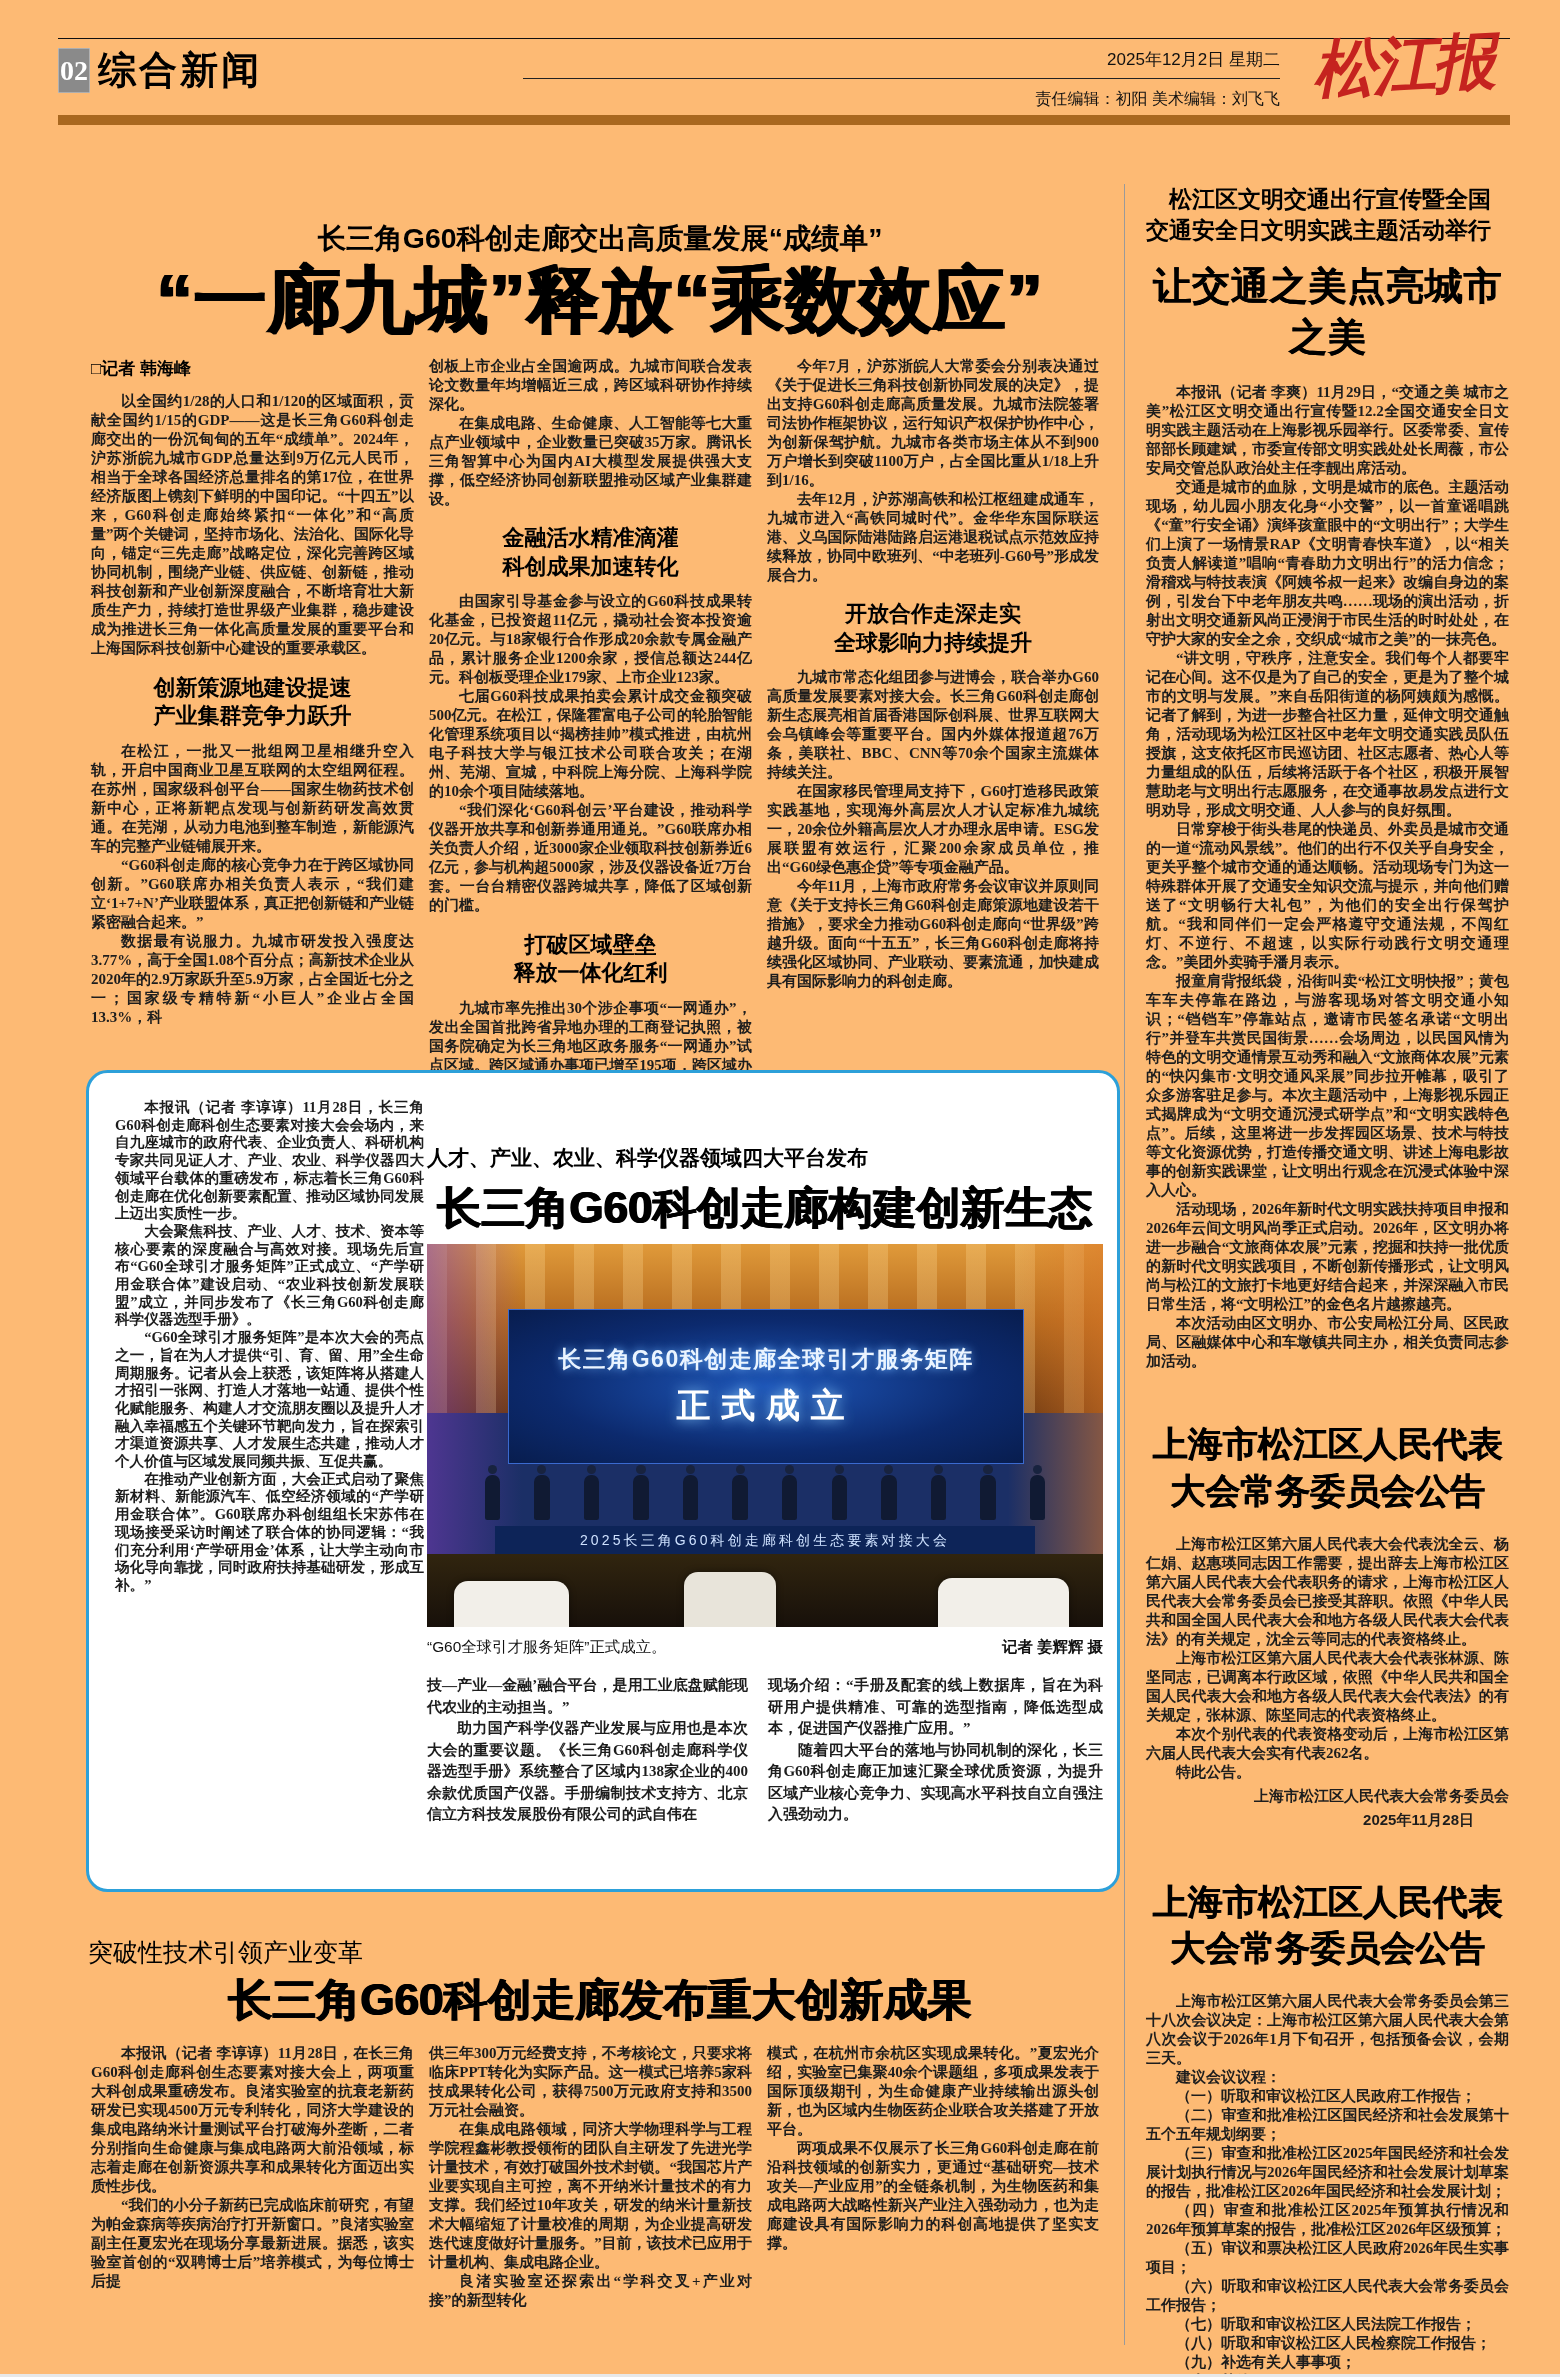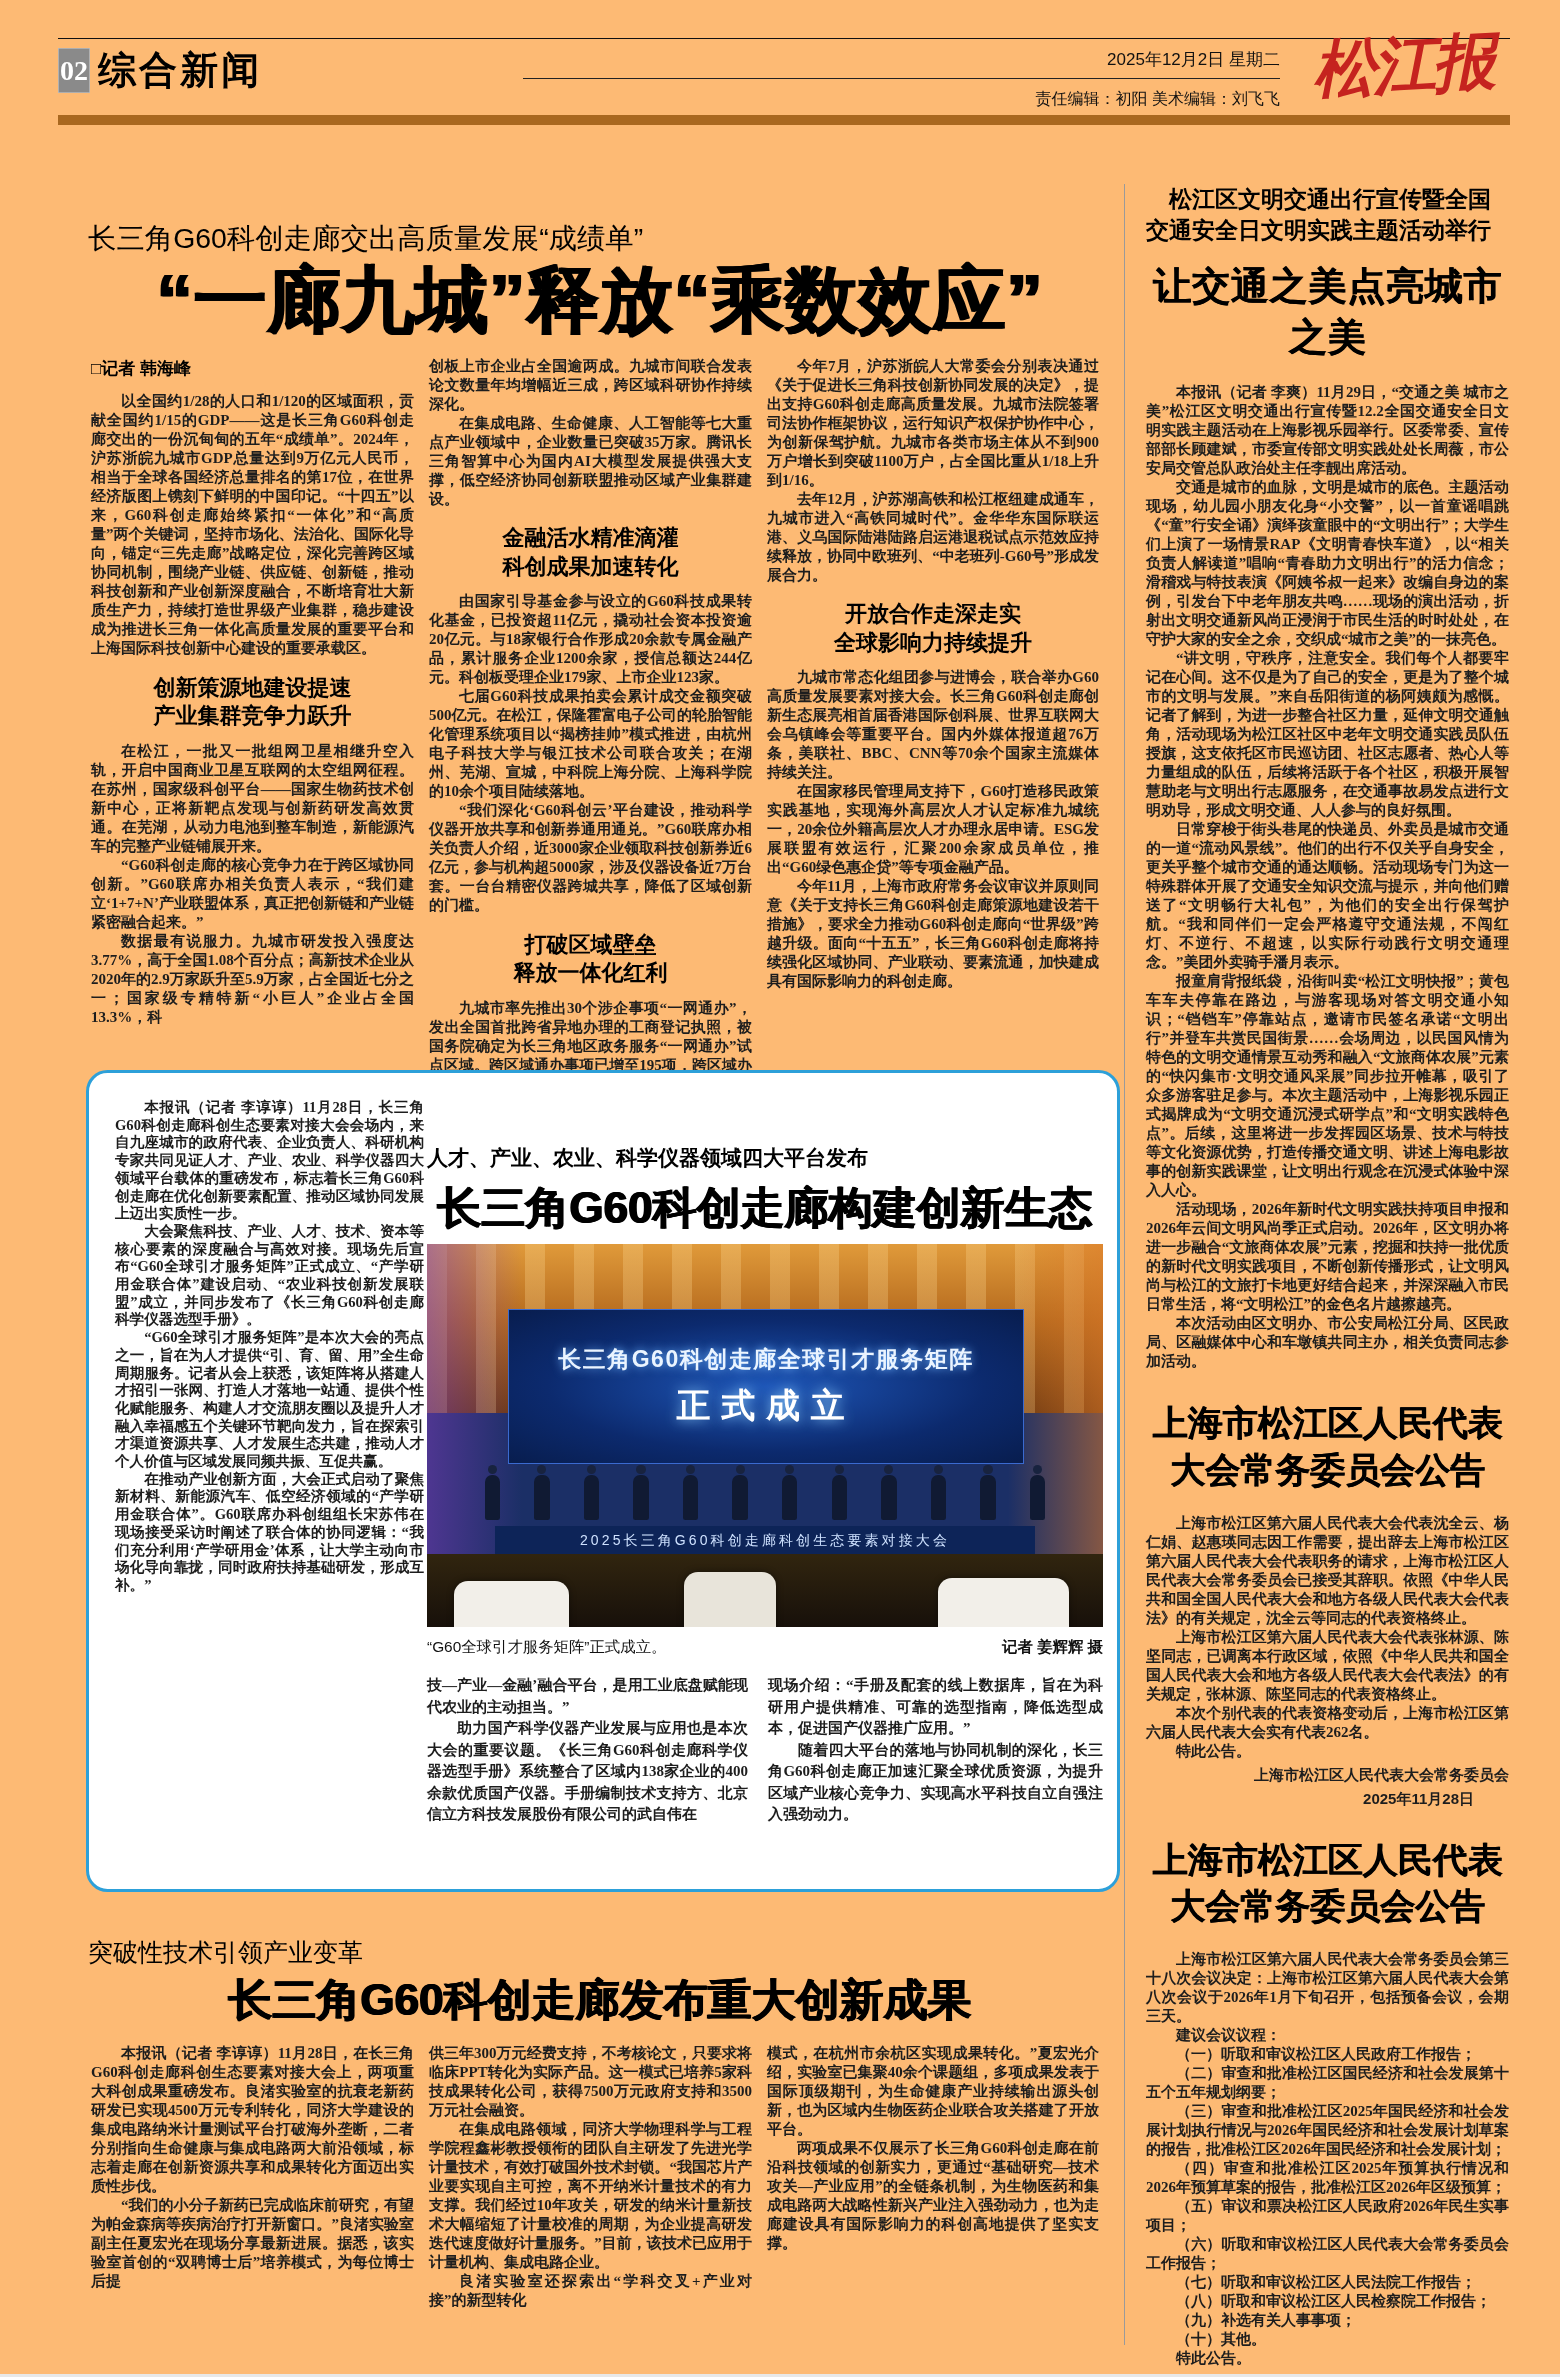--- a/index.html
+++ b/index.html
@@ -25,22 +25,22 @@
   .para{font-size:15px;line-height:19px;text-align:justify;text-indent:2em;margin:0;color:#1d1d1d;font-weight:bold;}
   .para.cont{text-indent:0;}
   .para.sig{text-align:right;text-indent:0;font-family:"Liberation Sans",sans-serif;
             font-weight:700;margin-top:4.6px;}
   .para.sig.sigd{padding-right:35px;}
   .byline{font-family:"Liberation Sans",sans-serif;font-weight:700;font-size:17px;
           margin:0 0 12.3px 0;color:#000;}
   .subhead{font-family:"Liberation Sans",sans-serif;font-weight:900;font-size:22px;
            line-height:1.3;margin:15.4px 0 10.8px 0;white-space:pre-line;color:#000;text-align:center;}
   
-  .lead-kicker{position:absolute;left:88px;top:220px;width:1024px;
-           font-family:"Liberation Sans",sans-serif;font-weight:400;font-size:28.4px;color:#000;}
+  .lead-kicker{position:absolute;left:88px;top:220px;width:1024px;text-align:center;
+           font-family:"Liberation Sans",sans-serif;font-weight:700;font-size:28.4px;color:#000;}
   .lead-headline{position:absolute;left:88px;top:258px;width:1024px;text-align:center;
            font-family:"Liberation Sans",sans-serif;font-weight:900;font-size:73px;line-height:1.15;
            color:#000;letter-spacing:0.8px;text-shadow:1.2px 0 0 #000,-1.2px 0 0 #000;}
   .lcol{position:absolute;top:357px;}
   #lcol1{left:91px;width:323px;}
   #lcol2{left:429px;width:323px;}
   #lcol3{left:767px;width:332px;}
   
   .bluebox{position:absolute;left:86px;top:1070px;width:1028px;height:816px;
            border:3.1px solid #2da0d9;border-radius:21.5px;background:#fff;}
@@ -101,21 +101,21 @@
   #bcol2{left:429px;width:323px;}
   #bcol3{left:767px;width:332px;}
   
   .vdivider{position:absolute;left:1124px;top:184px;width:0.8px;height:2161px;background:#9a9a9a;}
   .rightcol{position:absolute;left:1146px;top:184px;width:363px;}
   .traffic-kicker{font-family:"Liberation Sans",sans-serif;font-weight:700;font-size:23px;
         line-height:1.35;text-indent:1em;color:#000;}
   .traffic-headline{font-family:"Liberation Serif",serif;font-weight:900;font-size:38px;
         text-align:center;margin:15.4px 0 20px 0;color:#000;letter-spacing:0.8px;
         text-shadow:0.8px 0 0 #000;}
-  .notice{margin-top:30px;}
+  .notice{margin-top:51px;}
   .notice-title{font-family:"Liberation Serif",serif;font-weight:900;font-size:35px;
         line-height:1.32;text-align:center;white-space:pre-line;color:#000;
         text-shadow:0.8px 0 0 #000;margin-bottom:20px;}
 </style>
 </head>
 <body>
 
 <div class="page">
 
   <div class="toprule"></div>

